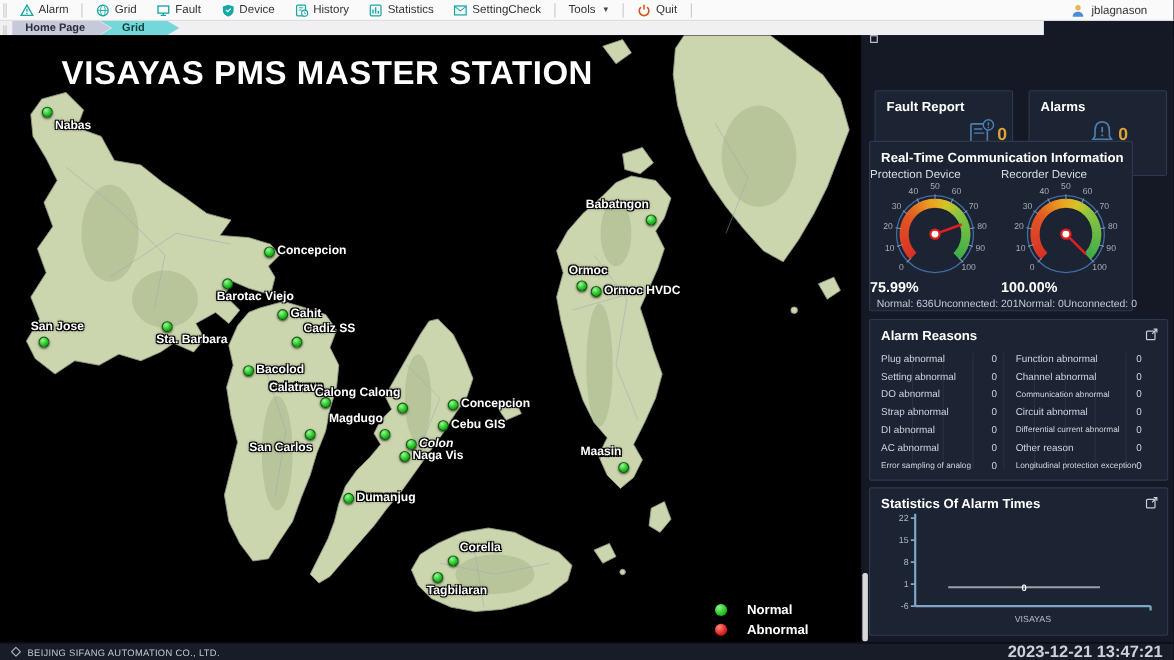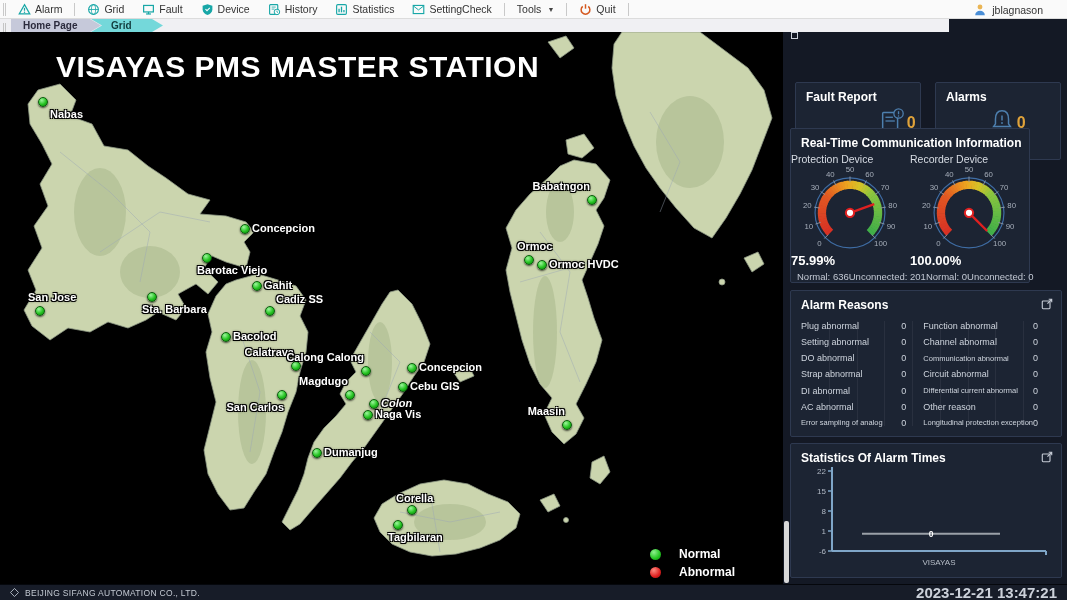--- a/index.html
+++ b/index.html
@@ -259,21 +259,21 @@
         <div class="station-label" style="left: 348px; top: 343px; transform: translateX(-100%);">Magdugo</div>
         <div class="marker" style="left: 277px; top: 358px;"></div>
         <div class="station-label" style="left: 284px; top: 369px; transform: translateX(-100%);">San Carlos</div>
         <div class="marker" style="left: 369px; top: 367px;"></div>
         <div class="station-label" style="left: 381px; top: 365px; font-style: italic;">Colon</div>
         <div class="marker" style="left: 363px; top: 378px;"></div>
         <div class="station-label" style="left: 375px; top: 376px;">Naga Vis</div>
         <div class="marker" style="left: 312px; top: 416px;"></div>
         <div class="station-label" style="left: 324px; top: 414px;">Dumanjug</div>
         <div class="marker" style="left: 407px; top: 473px;"></div>
-        <div class="station-label" style="left: 396px; top: 460px;">Corella</div>
+        <div class="station-label" style="left: 418px; top: 460px;">Corella</div>
         <div class="marker" style="left: 393px; top: 488px;"></div>
         <div class="station-label" style="left: 388px; top: 499px;">Tagbilaran</div>
         <div class="marker" style="left: 587px; top: 163px;"></div>
         <div class="station-label" style="left: 590px; top: 148px; transform: translateX(-100%);">Babatngon</div>
         <div class="marker" style="left: 524px; top: 223px;"></div>
         <div class="station-label" style="left: 517px; top: 208px;">Ormoc</div>
         <div class="marker" style="left: 537px; top: 228px;"></div>
         <div class="station-label" style="left: 549px; top: 226px;">Ormoc HVDC</div>
         <div class="marker" style="left: 562px; top: 388px;"></div>
         <div class="station-label" style="left: 565px; top: 373px; transform: translateX(-100%);">Maasin</div>

